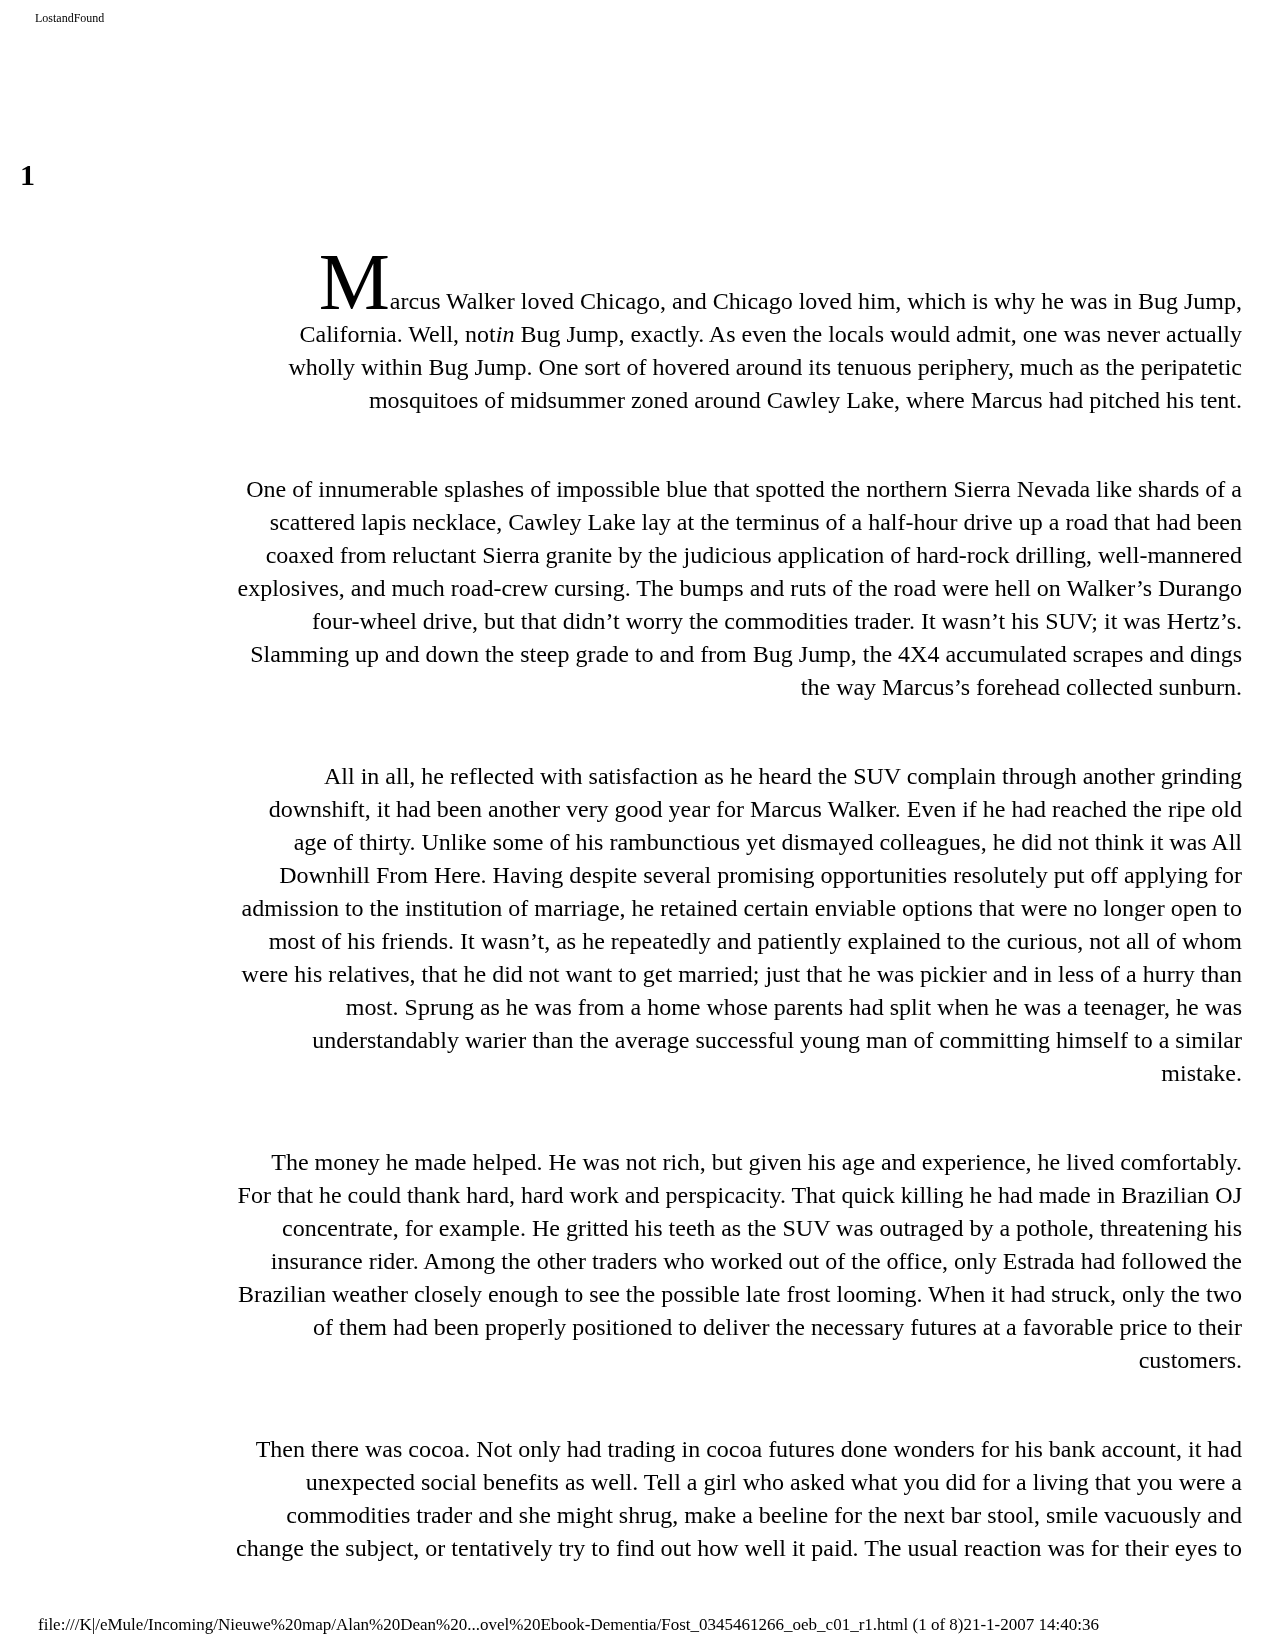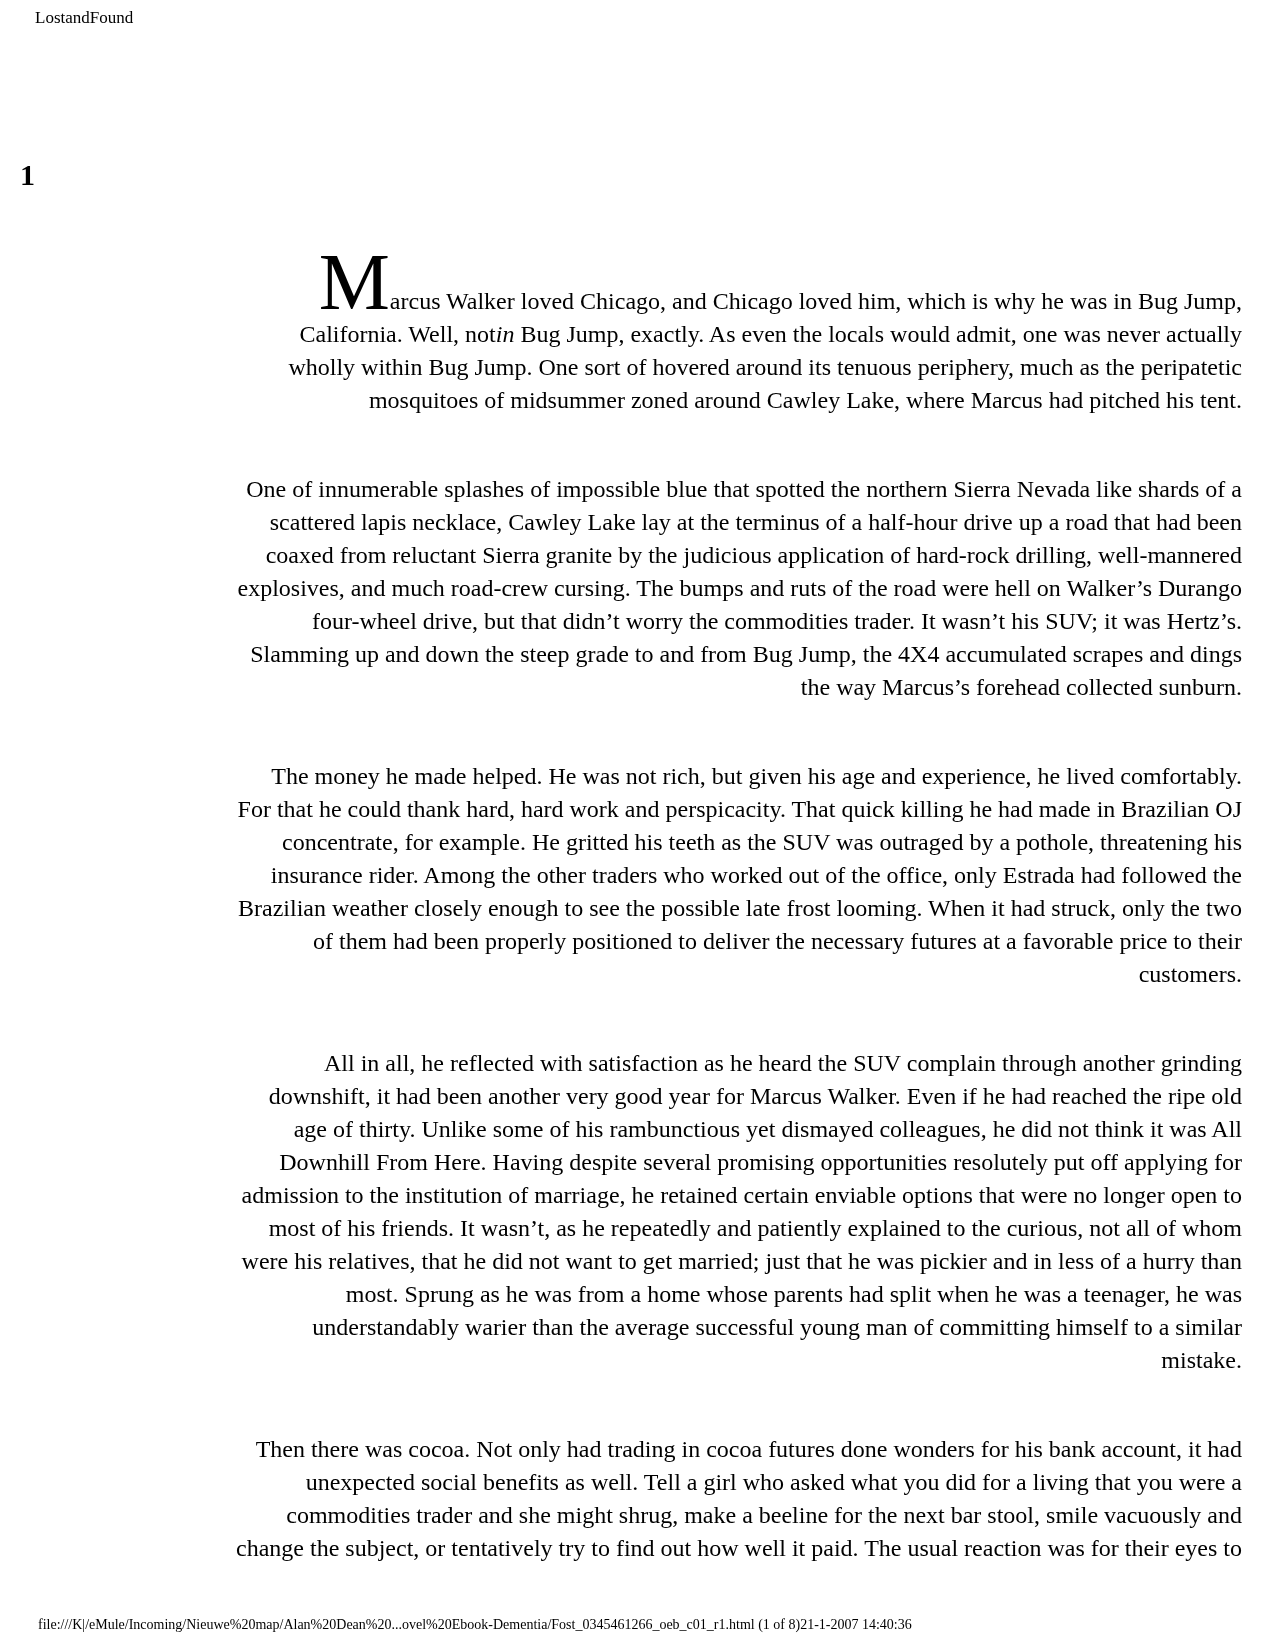--- a/index.html
+++ b/index.html
@@ -9,21 +9,21 @@
     height: 1651px;
     background: #ffffff;
     color: #000000;
     font-family: "Liberation Serif", serif;
     overflow: hidden;
   }
   .book-header {
     position: absolute;
     left: 35px;
     top: 8px;
-    font-size: 17px;
+    font-size: 12px;
     line-height: 20px;
   }
   .chapter-number {
     position: absolute;
     left: 20px;
     top: 158px;
     margin: 0;
     font-size: 30px;
     font-weight: 700;
     line-height: 34px;
@@ -42,21 +42,21 @@
     white-space: pre-line; 
   }
   .dropcap {
     font-size: 80px;
     line-height: 64px;
   }
   .page-footer {
     position: absolute;
     left: 38px;
     bottom: 15px;
-    font-size: 14px;
+    font-size: 17px;
     line-height: 22px;
     white-space: nowrap;
   }
 </style>
 </head>
 <body>
 
 <div class="page">
 
   <div class="book-header">LostandFound</div>
@@ -71,38 +71,38 @@
 mosquitoes of midsummer zoned around Cawley Lake, where Marcus had pitched his tent.</span></p>
 
     <p class="para">One of innumerable splashes of impossible blue that spotted the northern Sierra Nevada like shards of a
 scattered lapis necklace, Cawley Lake lay at the terminus of a half-hour drive up a road that had been
 coaxed from reluctant Sierra granite by the judicious application of hard-rock drilling, well-mannered
 explosives, and much road-crew cursing. The bumps and ruts of the road were hell on Walker’s Durango
 four-wheel drive, but that didn’t worry the commodities trader. It wasn’t his SUV; it was Hertz’s.
 Slamming up and down the steep grade to and from Bug Jump, the 4X4 accumulated scrapes and dings
 the way Marcus’s forehead collected sunburn.</p>
 
-    <p class="para">The money he made helped. He was not rich, but given his age and experience, he lived comfortably.
-For that he could thank hard, hard work and perspicacity. That quick killing he had made in Brazilian OJ
-concentrate, for example. He gritted his teeth as the SUV was outraged by a pothole, threatening his
-insurance rider. Among the other traders who worked out of the office, only Estrada had followed the
-Brazilian weather closely enough to see the possible late frost looming. When it had struck, only the two
-of them had been properly positioned to deliver the necessary futures at a favorable price to their
-customers.</p>
-
     <p class="para">All in all, he reflected with satisfaction as he heard the SUV complain through another grinding
 downshift, it had been another very good year for Marcus Walker. Even if he had reached the ripe old
 age of thirty. Unlike some of his rambunctious yet dismayed colleagues, he did not think it was All
 Downhill From Here. Having despite several promising opportunities resolutely put off applying for
 admission to the institution of marriage, he retained certain enviable options that were no longer open to
 most of his friends. It wasn’t, as he repeatedly and patiently explained to the curious, not all of whom
 were his relatives, that he did not want to get married; just that he was pickier and in less of a hurry than
 most. Sprung as he was from a home whose parents had split when he was a teenager, he was
 understandably warier than the average successful young man of committing himself to a similar
 mistake.</p>
+
+    <p class="para">The money he made helped. He was not rich, but given his age and experience, he lived comfortably.
+For that he could thank hard, hard work and perspicacity. That quick killing he had made in Brazilian OJ
+concentrate, for example. He gritted his teeth as the SUV was outraged by a pothole, threatening his
+insurance rider. Among the other traders who worked out of the office, only Estrada had followed the
+Brazilian weather closely enough to see the possible late frost looming. When it had struck, only the two
+of them had been properly positioned to deliver the necessary futures at a favorable price to their
+customers.</p>
 
     <p class="para">Then there was cocoa. Not only had trading in cocoa futures done wonders for his bank account, it had
 unexpected social benefits as well. Tell a girl who asked what you did for a living that you were a
 commodities trader and she might shrug, make a beeline for the next bar stool, smile vacuously and
 change the subject, or tentatively try to find out how well it paid. The usual reaction was for their eyes to</p>
 
   </div>
 
   <div class="page-footer">file:///K|/eMule/Incoming/Nieuwe%20map/Alan%20Dean%20...ovel%20Ebook-Dementia/Fost_0345461266_oeb_c01_r1.html (1 of 8)21-1-2007 14:40:36</div>
 

